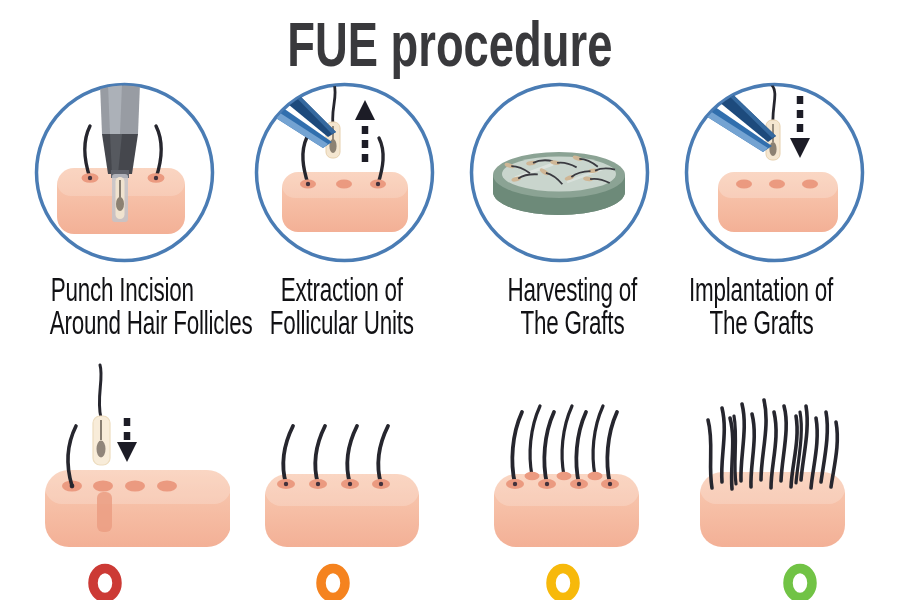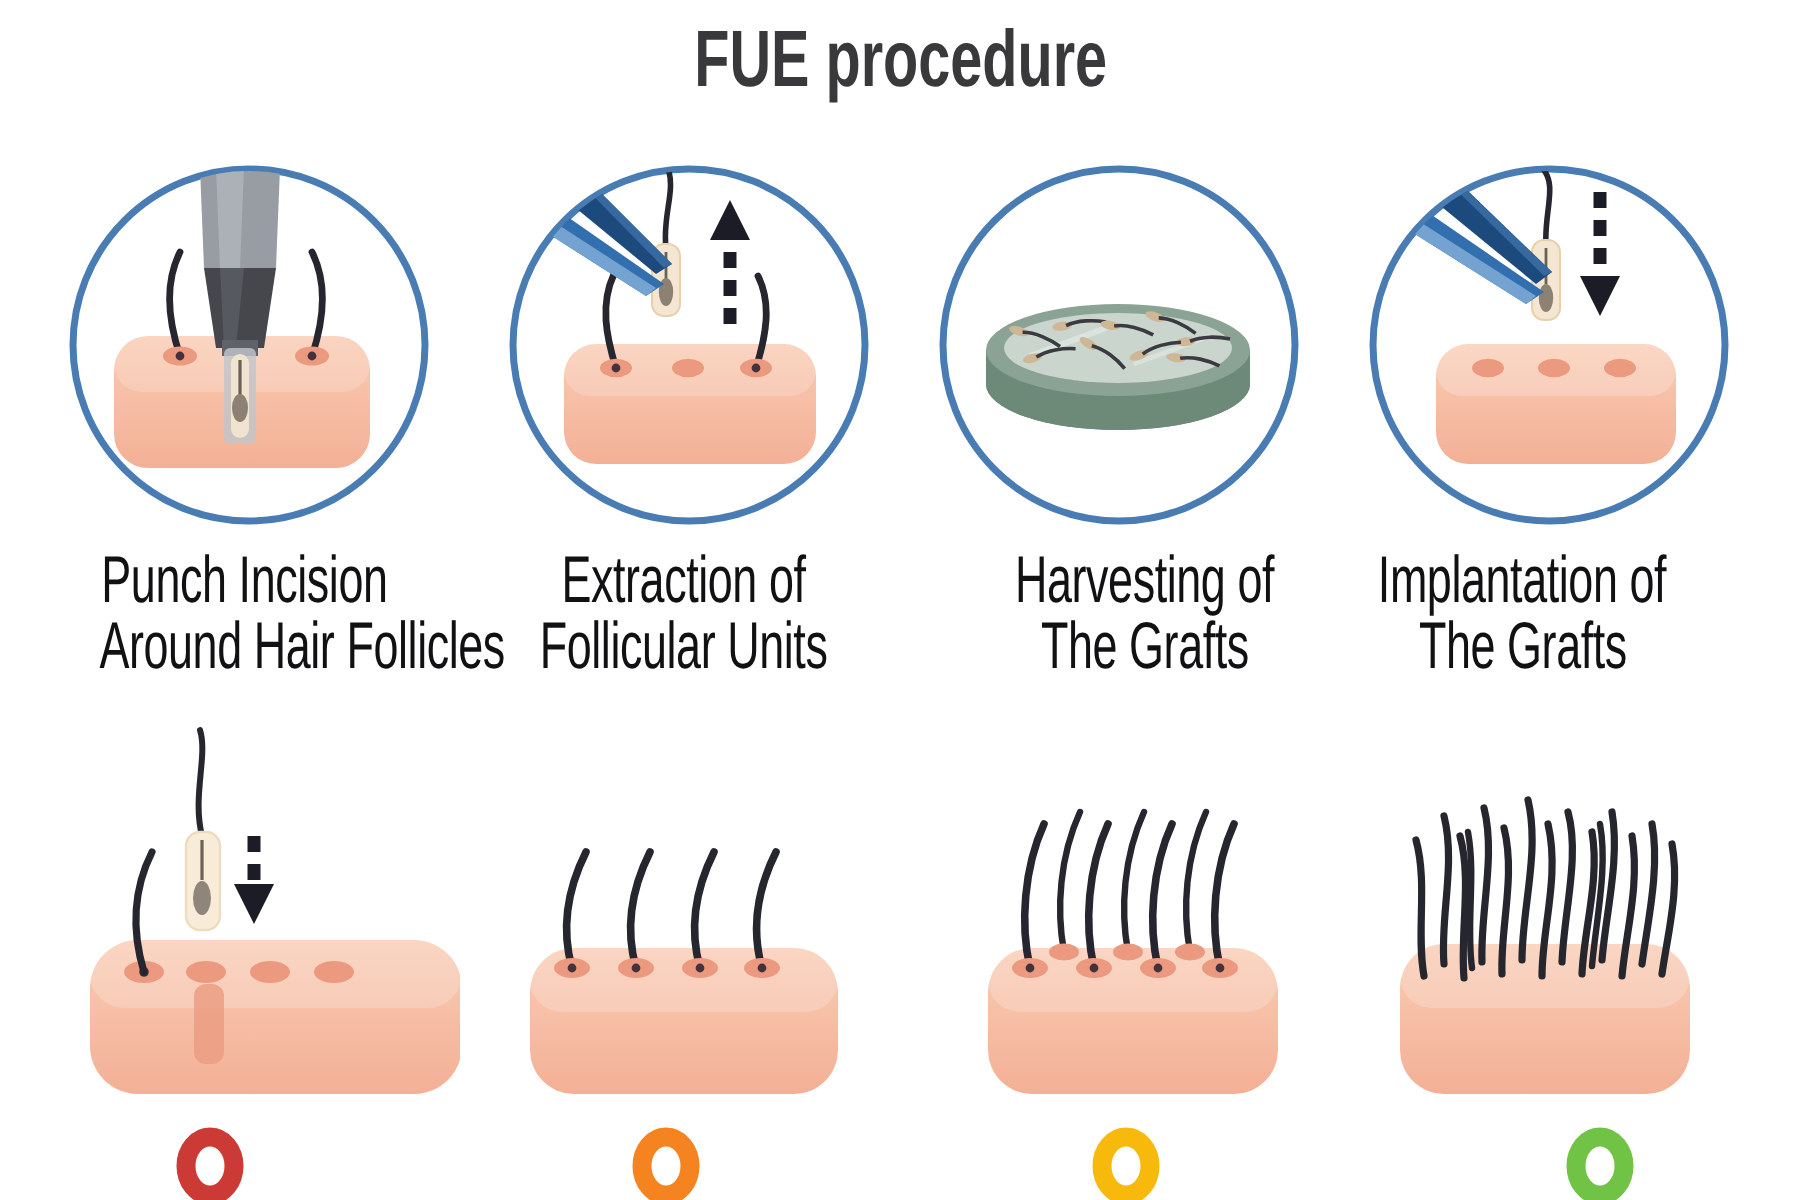--- a/index.html
+++ b/index.html
@@ -2,21 +2,21 @@
 <html><head>
 <meta charset="utf-8">
 <style>
   html,body { margin:0; padding:0; background:#ffffff; }
   .canvas {
     position:relative; width:900px; height:600px; background:#ffffff;
     overflow:hidden; font-family:"Liberation Sans", sans-serif;
   }
   .title {
     position:absolute; top:8px; left:0; width:900px; text-align:center;
-    font-size:40px; font-weight:700; color:#39393c; white-space:nowrap;
+    font-size:63px; font-weight:700; color:#39393c; white-space:nowrap;
   }
   .title .squeeze { display:inline-block; transform:scaleX(0.72); }
   .step-circle { position:absolute; top:80px; width:185px; height:185px; }
   .pos-c1 { left:32px; } .pos-c2 { left:252px; } .pos-c3 { left:467px; } .pos-c4 { left:682px; }
   .step-label {
     position:absolute; top:273px; width:240px; text-align:center;
     font-size:33px; line-height:33px; color:#111114; font-weight:400;
   }
   .step-label div { white-space:nowrap; }
   .step-label .squeeze { display:inline-block; transform:scaleX(0.68); letter-spacing:-0.3px; }

